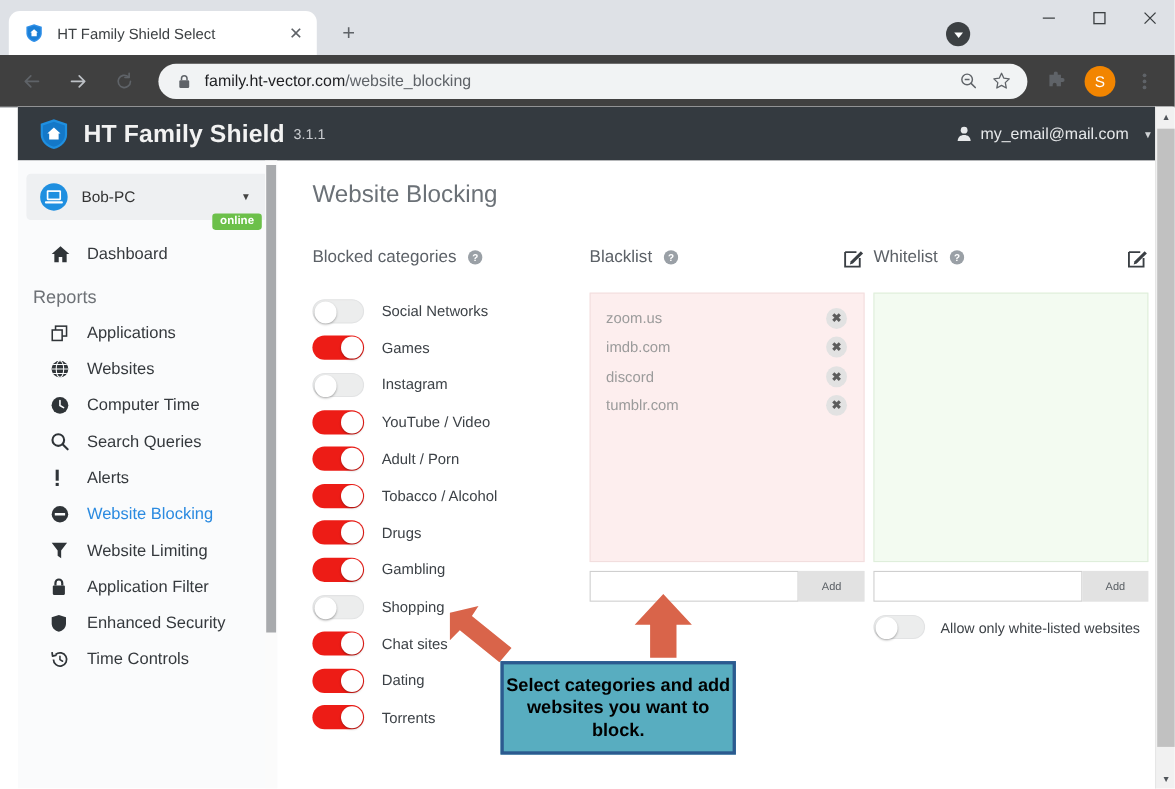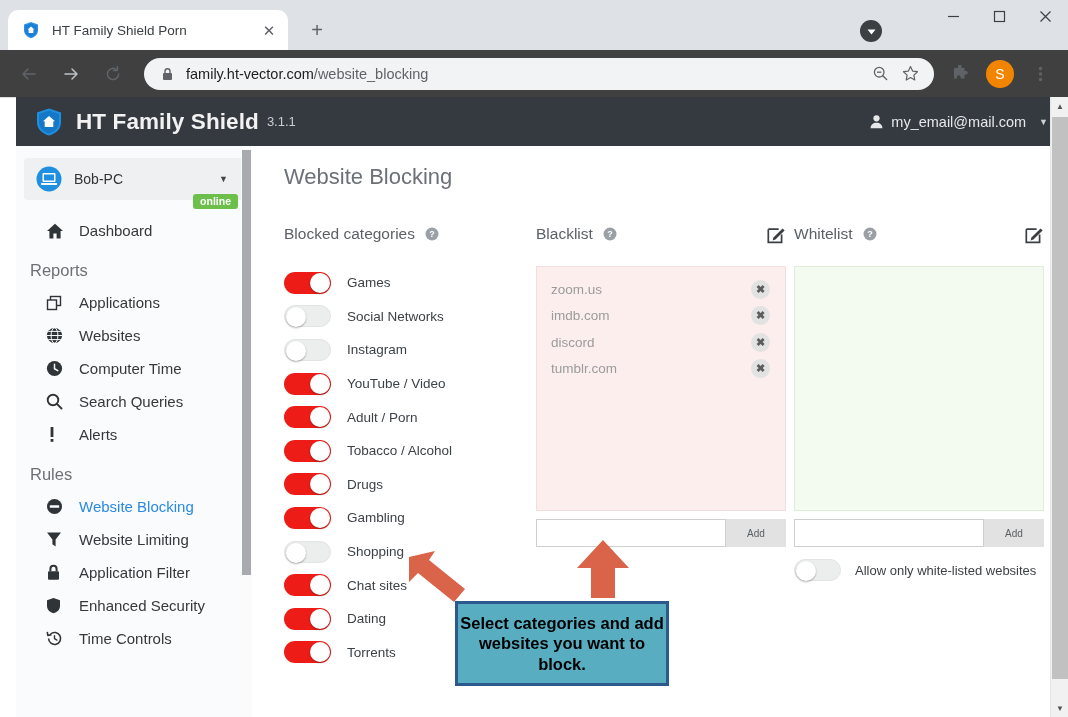--- a/index.html
+++ b/index.html
@@ -253,21 +253,21 @@
 
   <div class="tabstrip">
     <div class="tab">
       <span class="tab-favicon">
         <svg width="18" height="18" viewBox="0 0 18 18">
           <path d="M9 1 L16 3.4 V9.2 C16 13.2 12.9 16 9 17.2 C5.1 16 2 13.2 2 9.2 V3.4 Z" fill="#2f8fe8"></path>
           <path d="M9 2.4 L14.7 4.3 V9.2 C14.7 12.4 12.2 14.8 9 15.8 C5.8 14.8 3.3 12.4 3.3 9.2 V4.3 Z" fill="#1b7fd6"></path>
           <path d="M9 5.6 L12.4 8.6 H11.4 V11.9 H6.6 V8.6 H5.6 Z" fill="#ffffff"></path>
         </svg>
       </span>
-      <span class="tab-title">HT Family Shield Porn</span>
+      <span class="tab-title">HT Family Shield Select</span>
       <span class="tab-close">✕</span>
     </div>
     <div class="newtab">+</div>
     <div class="tabstrip-spacer"></div>
     <div class="tabstrip-downbadge">
       <svg width="11" height="11" viewBox="0 0 11 11">
           <path d="M1.5 3.5 L9.5 3.5 L5.5 8.5 Z" fill="#ffffff"></path>
         </svg>
     </div>
     <div class="winctrls">
@@ -438,21 +438,20 @@
         <div class="nav-item">
           <span class="nav-ico">
             <svg width="12" height="17" viewBox="0 0 12 17">
                 <rect x="4.6" y="1" width="2.8" height="10" fill="#2f3438"></rect>
                 <rect x="4.6" y="13" width="2.8" height="2.8" fill="#2f3438"></rect>
               </svg>
           </span>
           <span>Alerts</span>
         </div>
 
-        <div class="nav-sec">Rules</div>
 
         <div class="nav-item active">
           <span class="nav-ico">
             <svg width="17" height="17" viewBox="0 0 17 17">
                 <circle cx="8.5" cy="8.5" r="7.5" fill="#2f3438"></circle>
                 <rect x="3.8" y="7.3" width="9.4" height="2.4" rx="0.4" fill="#fafbfc"></rect>
               </svg>
           </span>
           <span>Website Blocking</span>
         </div>
@@ -507,30 +506,30 @@
               <span class="col-head-title">Blocked categories</span>
               <span class="help-ico">
                 <svg width="14" height="14" viewBox="0 0 14 14">
                     <circle cx="7" cy="7" r="6.5" fill="#9aa0a6"></circle>
                     <text x="7" y="10.4" font-family="Liberation Sans, sans-serif" font-size="9" font-weight="700" fill="#ffffff" text-anchor="middle">?</text>
                   </svg>
               </span>
             </div>
             <div id="cat-list">
                 <div class="cat-row">
+                  <span class="toggle off">
+                    <span class="knob"></span>
+                  </span>
+                  <span class="cat-label">Social Networks</span>
+                </div>
+                <div class="cat-row">
                   <span class="toggle on">
                     <span class="knob"></span>
                   </span>
                   <span class="cat-label">Games</span>
-                </div>
-                <div class="cat-row">
-                  <span class="toggle off">
-                    <span class="knob"></span>
-                  </span>
-                  <span class="cat-label">Social Networks</span>
                 </div>
                 <div class="cat-row">
                   <span class="toggle off">
                     <span class="knob"></span>
                   </span>
                   <span class="cat-label">Instagram</span>
                 </div>
                 <div class="cat-row">
                   <span class="toggle on">
                     <span class="knob"></span>

